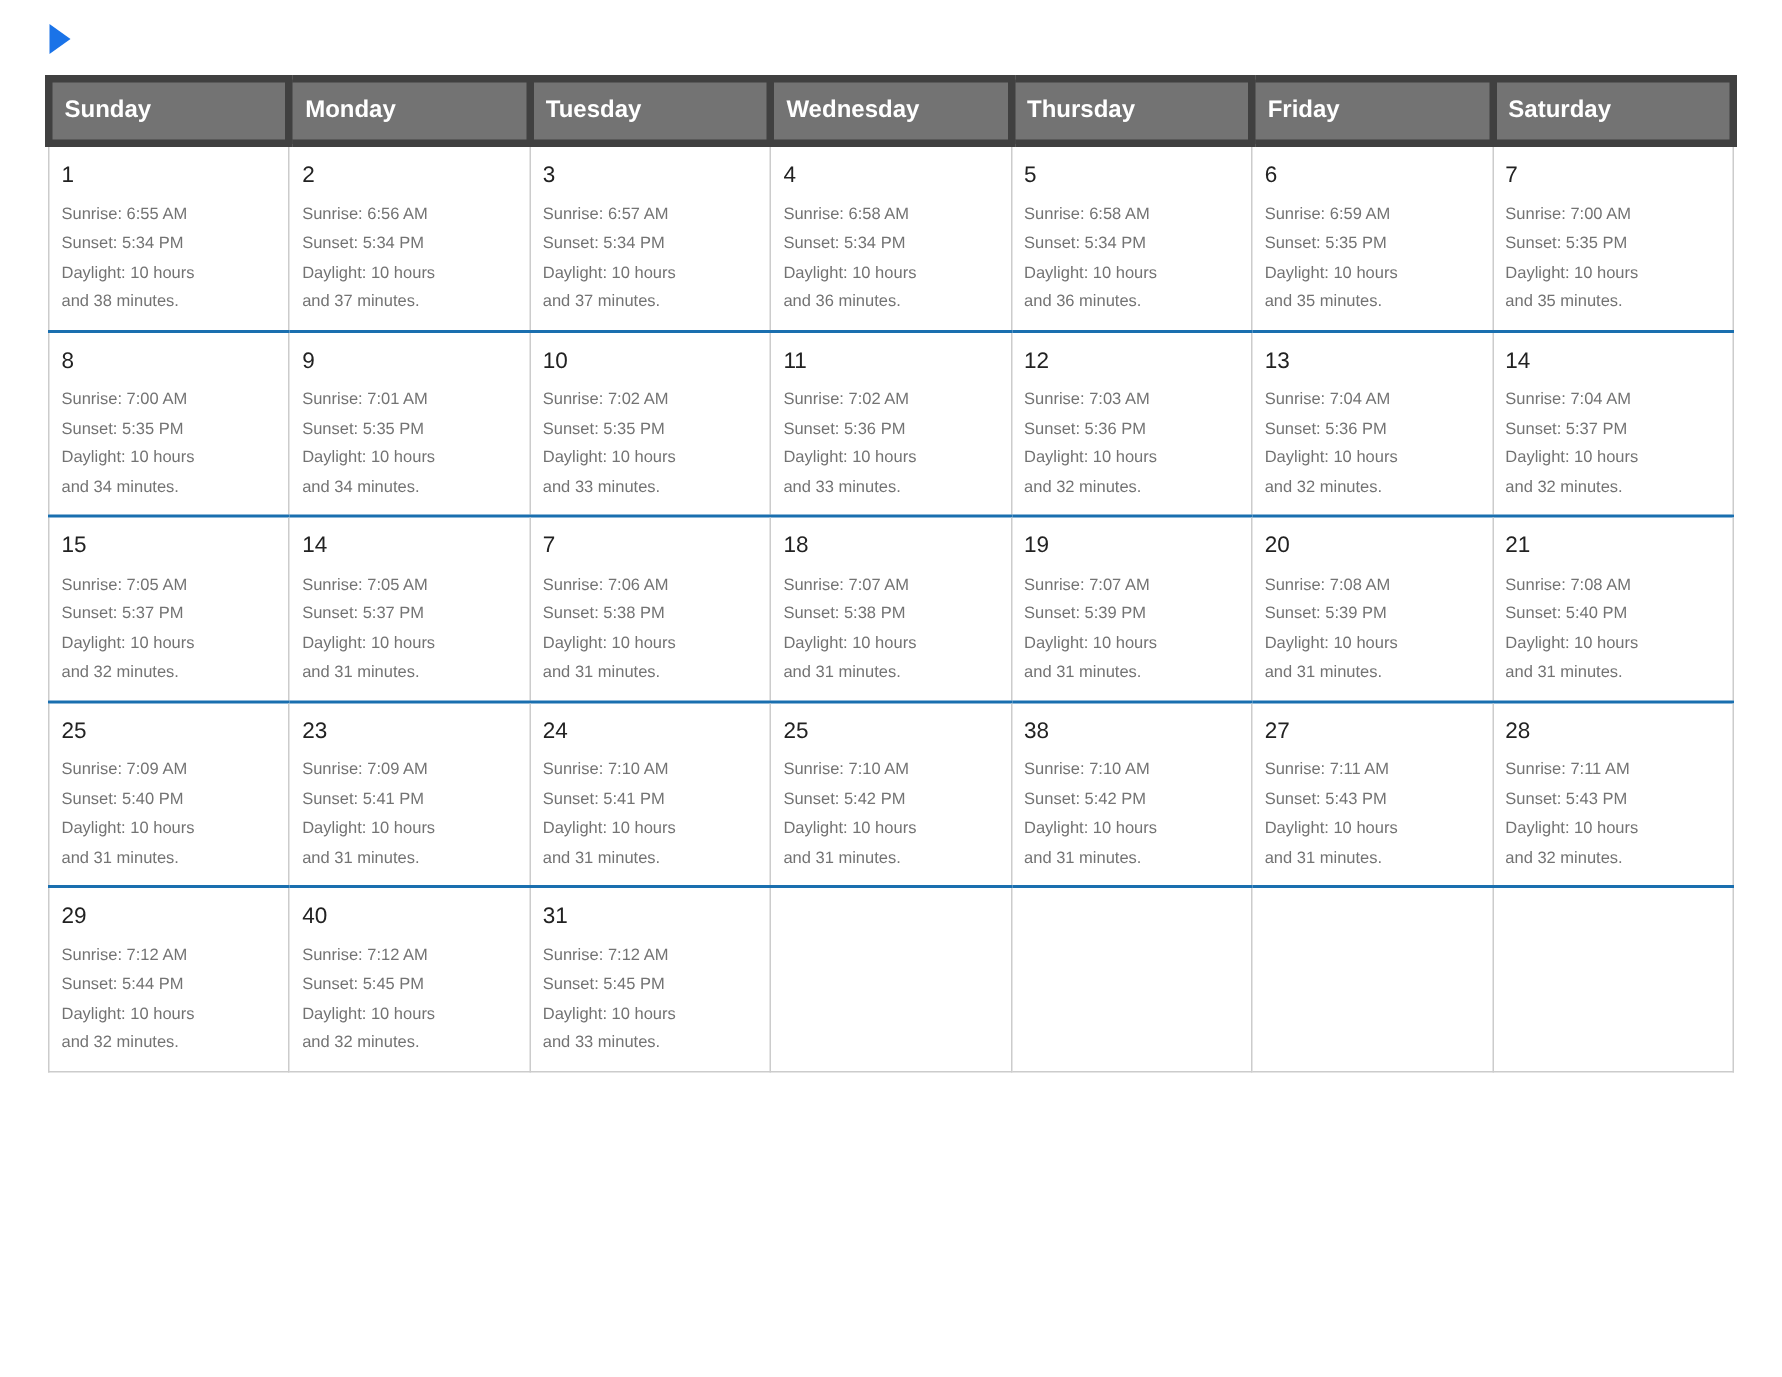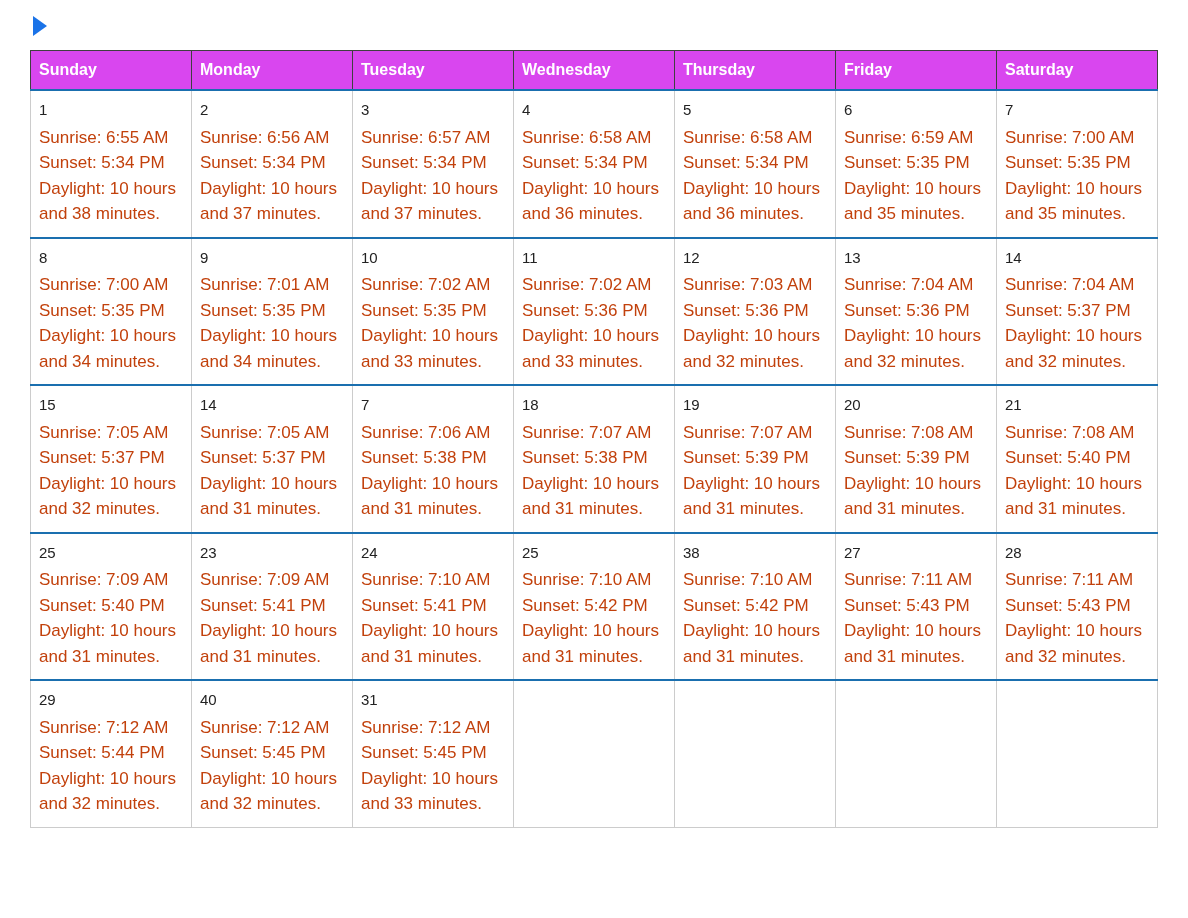--- a/index.html
+++ b/index.html
@@ -59,47 +59,47 @@
       font-size: 22px;
       color: #444;
       margin-top: 4px;
     }
     table {
       width: 100%;
       border-collapse: collapse;
       table-layout: fixed;
     }
     thead th {
-      background: #d946ef;
+      background: #737373;
       color: #fff;
       padding: 10px 8px;
       text-align: left;
       font-size: 16px;
       font-weight: bold;
-      border: 1px solid #404040;
+      border: 5px solid #404040;
     }
     tbody td {
       vertical-align: top;
       padding: 8px 8px 10px 8px;
       border: 1px solid #ccc;
       border-top: 2px solid #1a6faf;
       font-size: 13px;
       line-height: 1.5;
       height: 110px;
     }
     .day-number {
       font-size: 15px;
       font-weight: normal;
       color: #222;
       display: block;
       margin-bottom: 3px;
     }
     .day-info {
-      color: #c2410c;
-      font-size: 17px;
+      color: #737373;
+      font-size: 11px;
     }
     td.empty {
       background: #fff;
       border-top: 2px solid #1a6faf;
     }
   </style>
 </head>
 <body>
 
 <div class="header">

